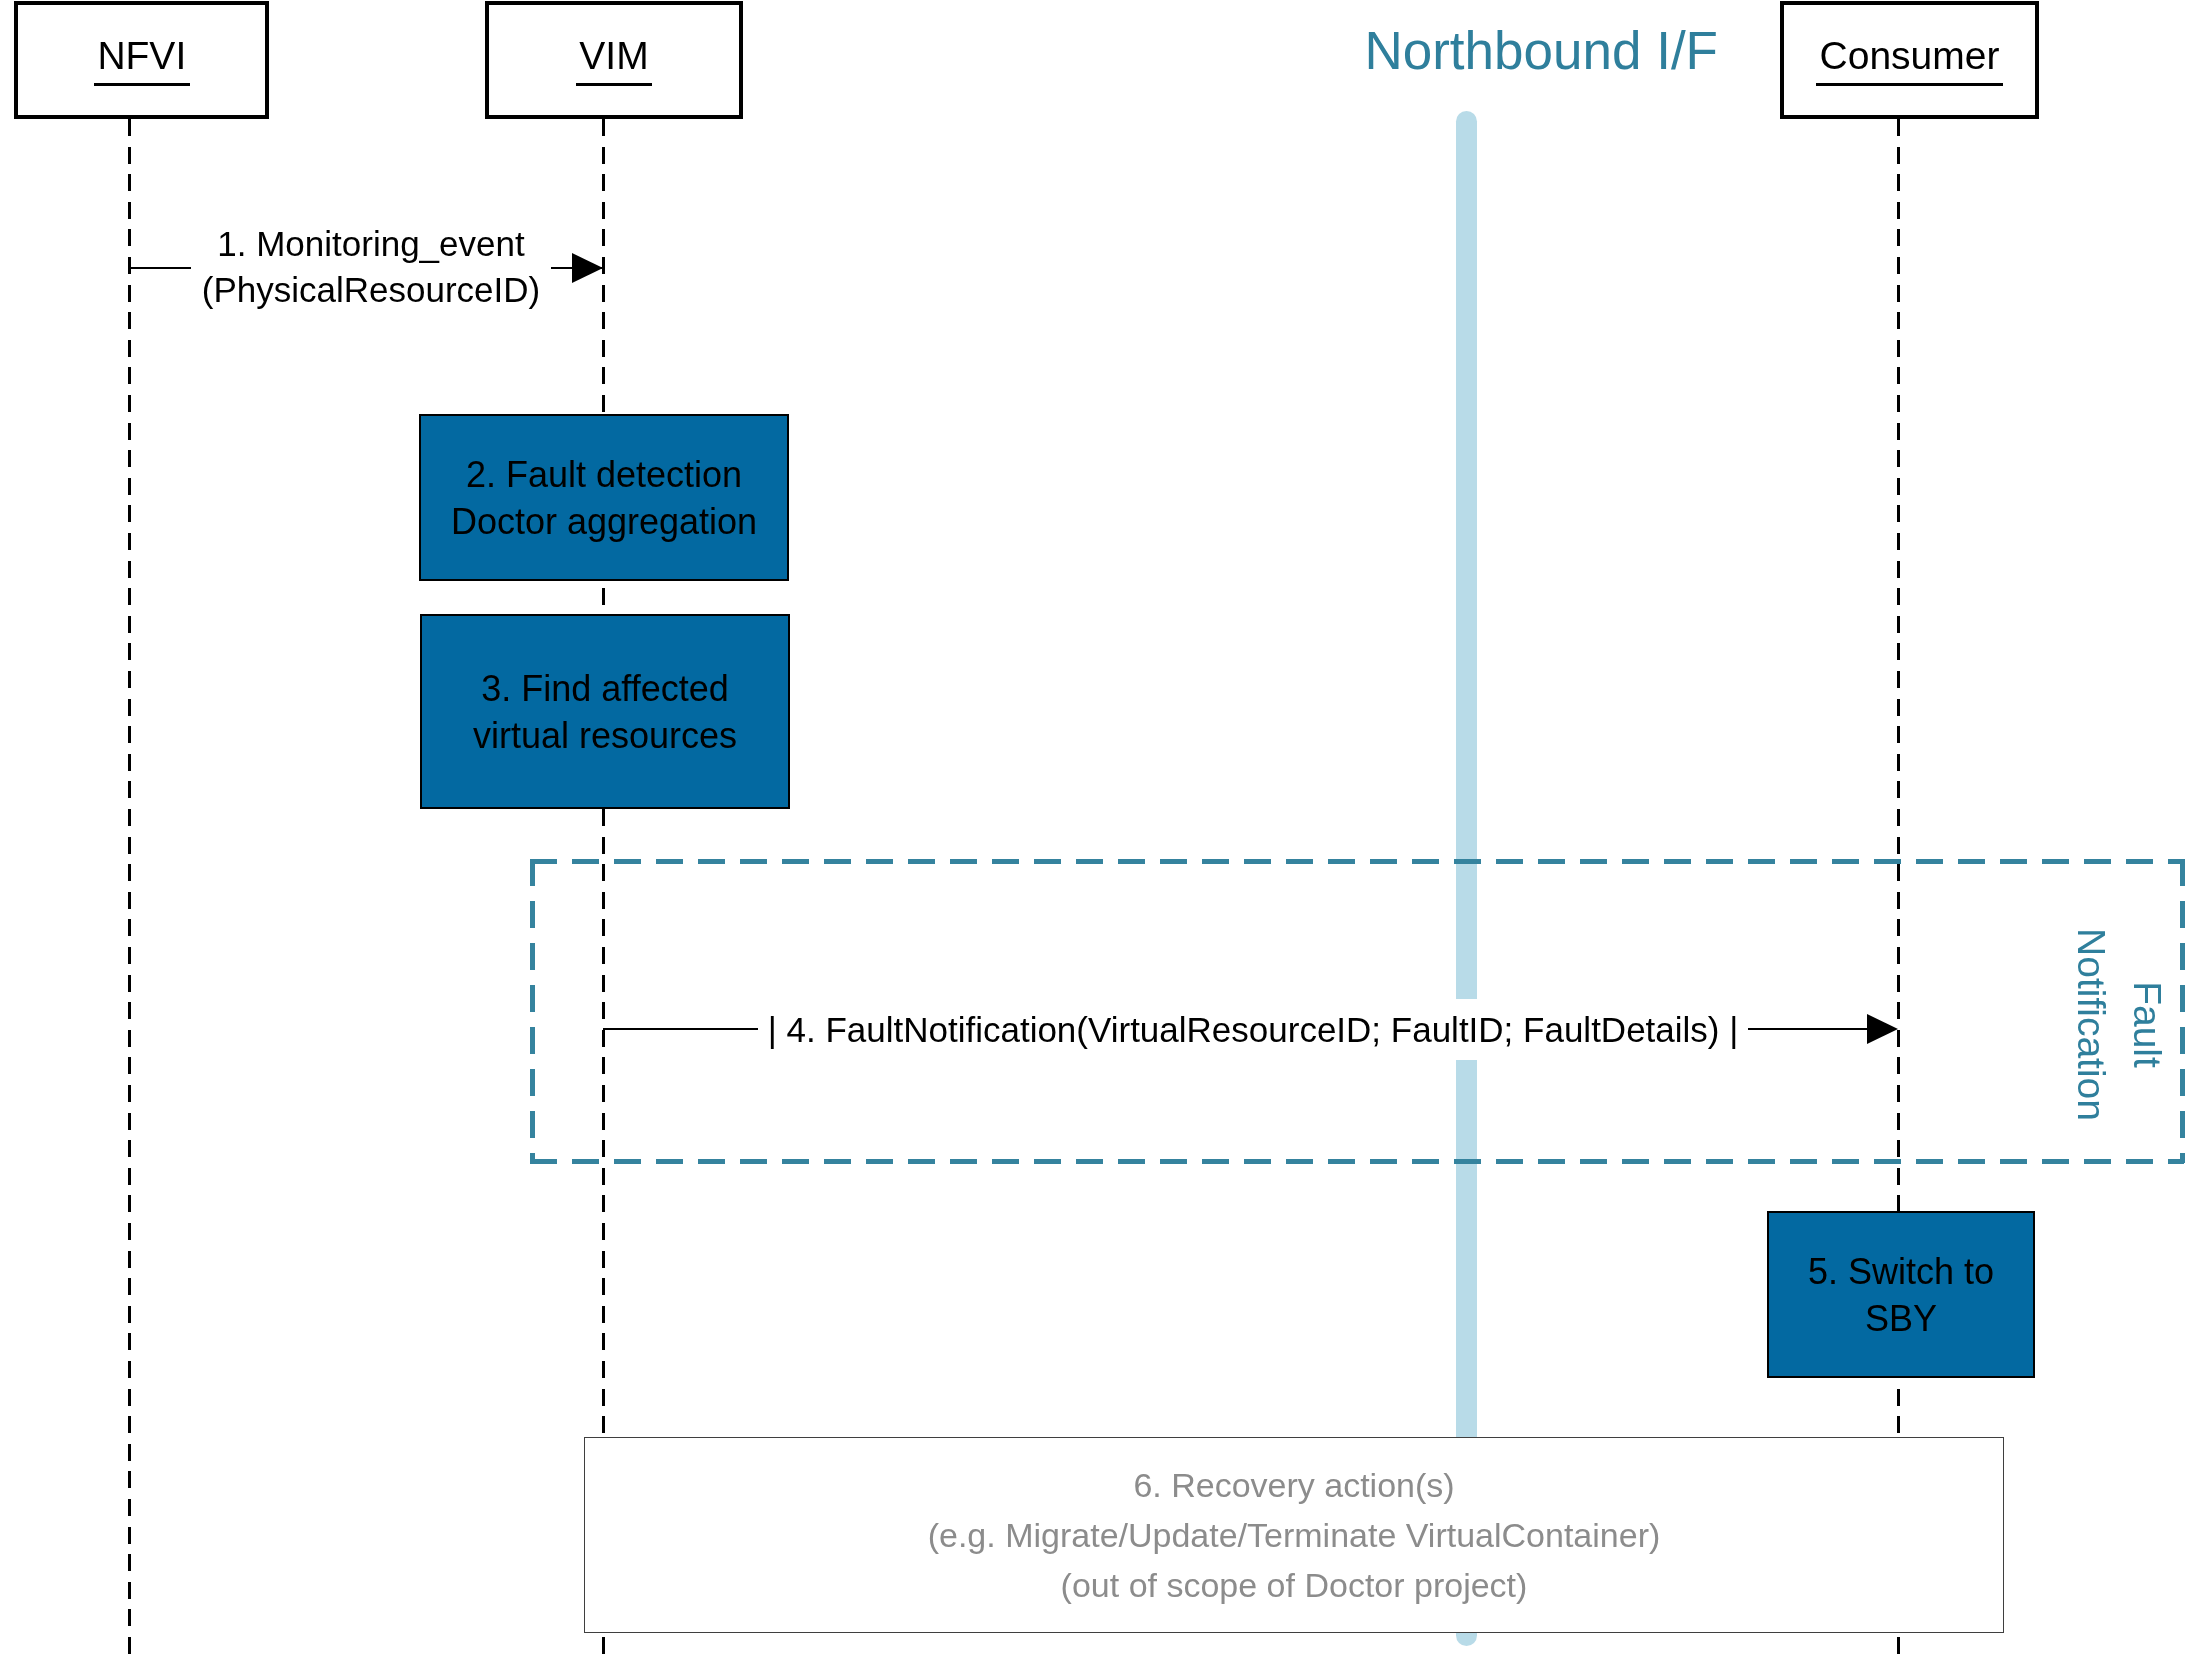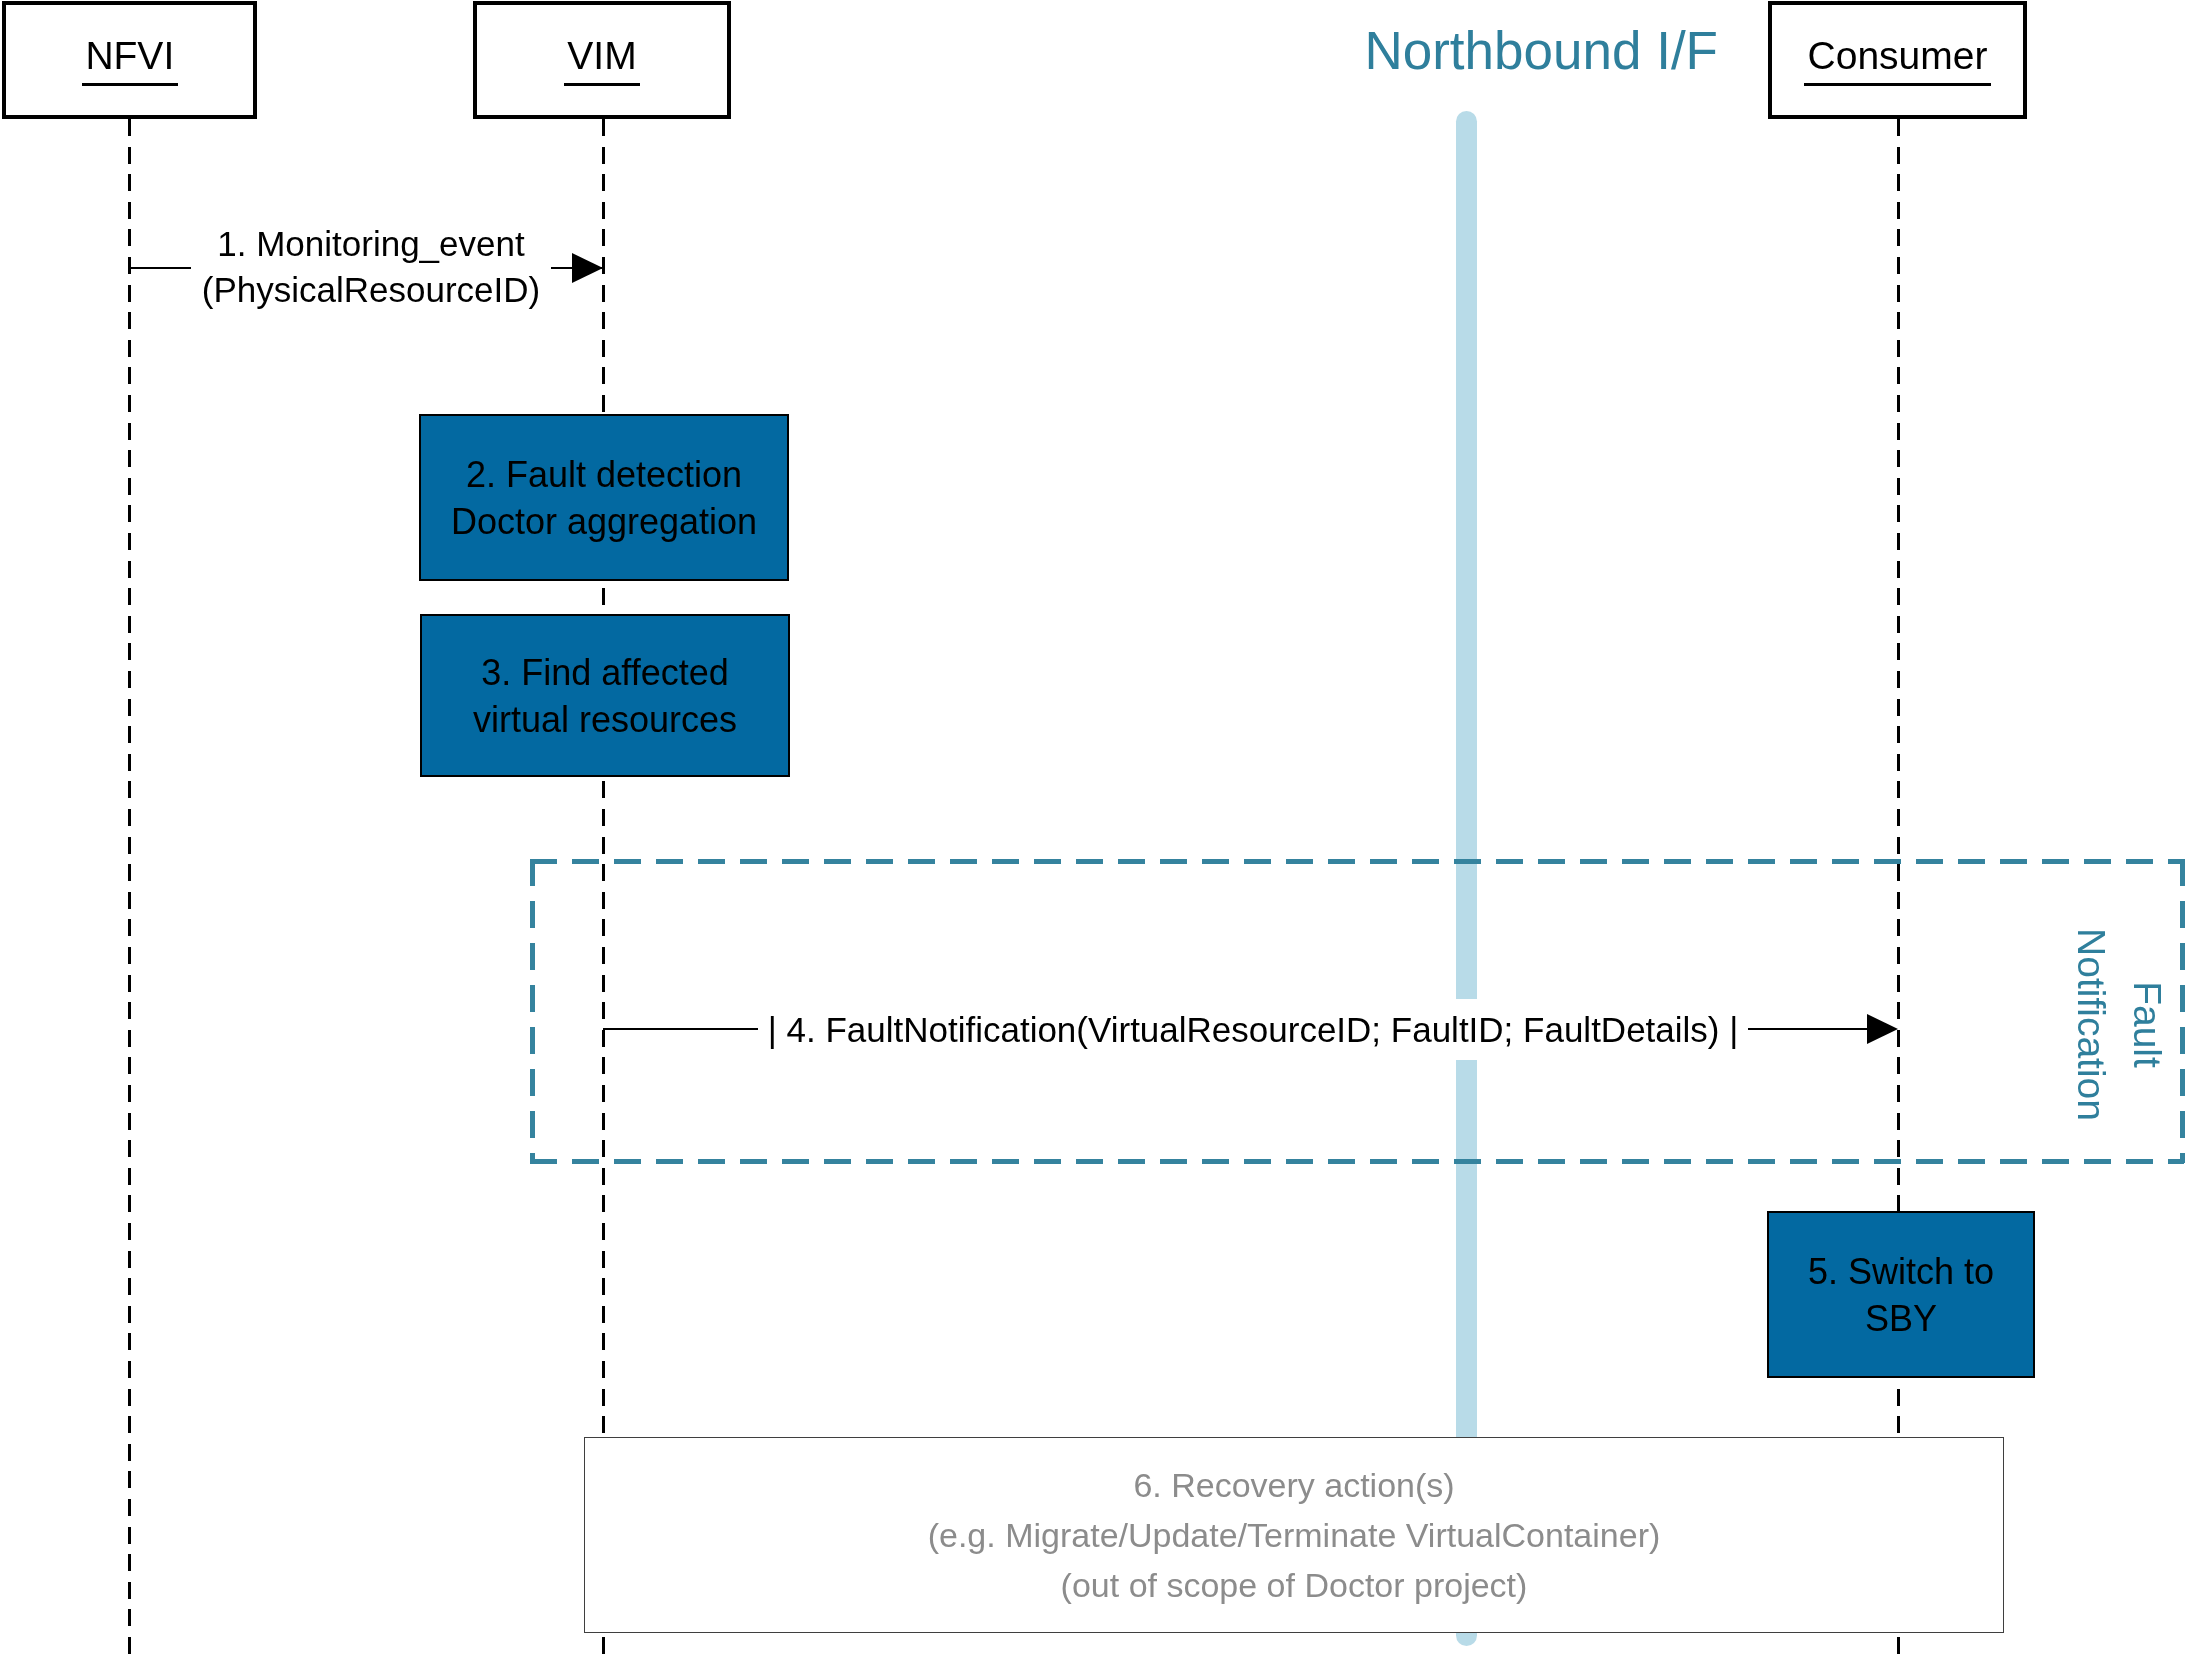--- a/index.html
+++ b/index.html
@@ -11,20 +11,21 @@
     color:#000;
     overflow:hidden;
   }
   .abs{position:absolute;}
 
   
   .actor-box{
     border:4.5px solid #000;background:#fff;
     display:flex;align-items:center;justify-content:center;
     box-sizing:border-box;
+    margin-left:12px;
   }
   .actor-label{
     font-size:39px;
     padding:0 3.4px 5.6px 3.4px;
     border-bottom:3.4px solid #000;
     white-space:nowrap;
   }
 
   
   .lifeline{
@@ -109,21 +110,21 @@
     <span class="actor-label">Consumer</span>
   </div>
 
   <div class="abs title-text" style="left:1212px;top:19.7px;width:506px;">Northbound I/F</div>
 
   <div class="abs step-box" style="left:419px;top:414px;width:370px;height:167px;">
     <span>2. Fault detection</span>
     <span>Doctor aggregation</span>
   </div>
 
-  <div class="abs step-box" style="left:420px;top:614px;width:370px;height:163px;">
+  <div class="abs step-box" style="left:420px;top:614px;width:370px;height:195px;">
     <span>3. Find affected</span>
     <span>virtual resources</span>
   </div>
 
   <div class="abs step-box" style="left:1767px;top:1211px;width:268px;height:167px;">
     <span>5. Switch to</span>
     <span>SBY</span>
   </div>
 
   <div class="abs gray-box" style="left:544px;top:1437px;width:1420px;height:196px;margin-left:40px;">

